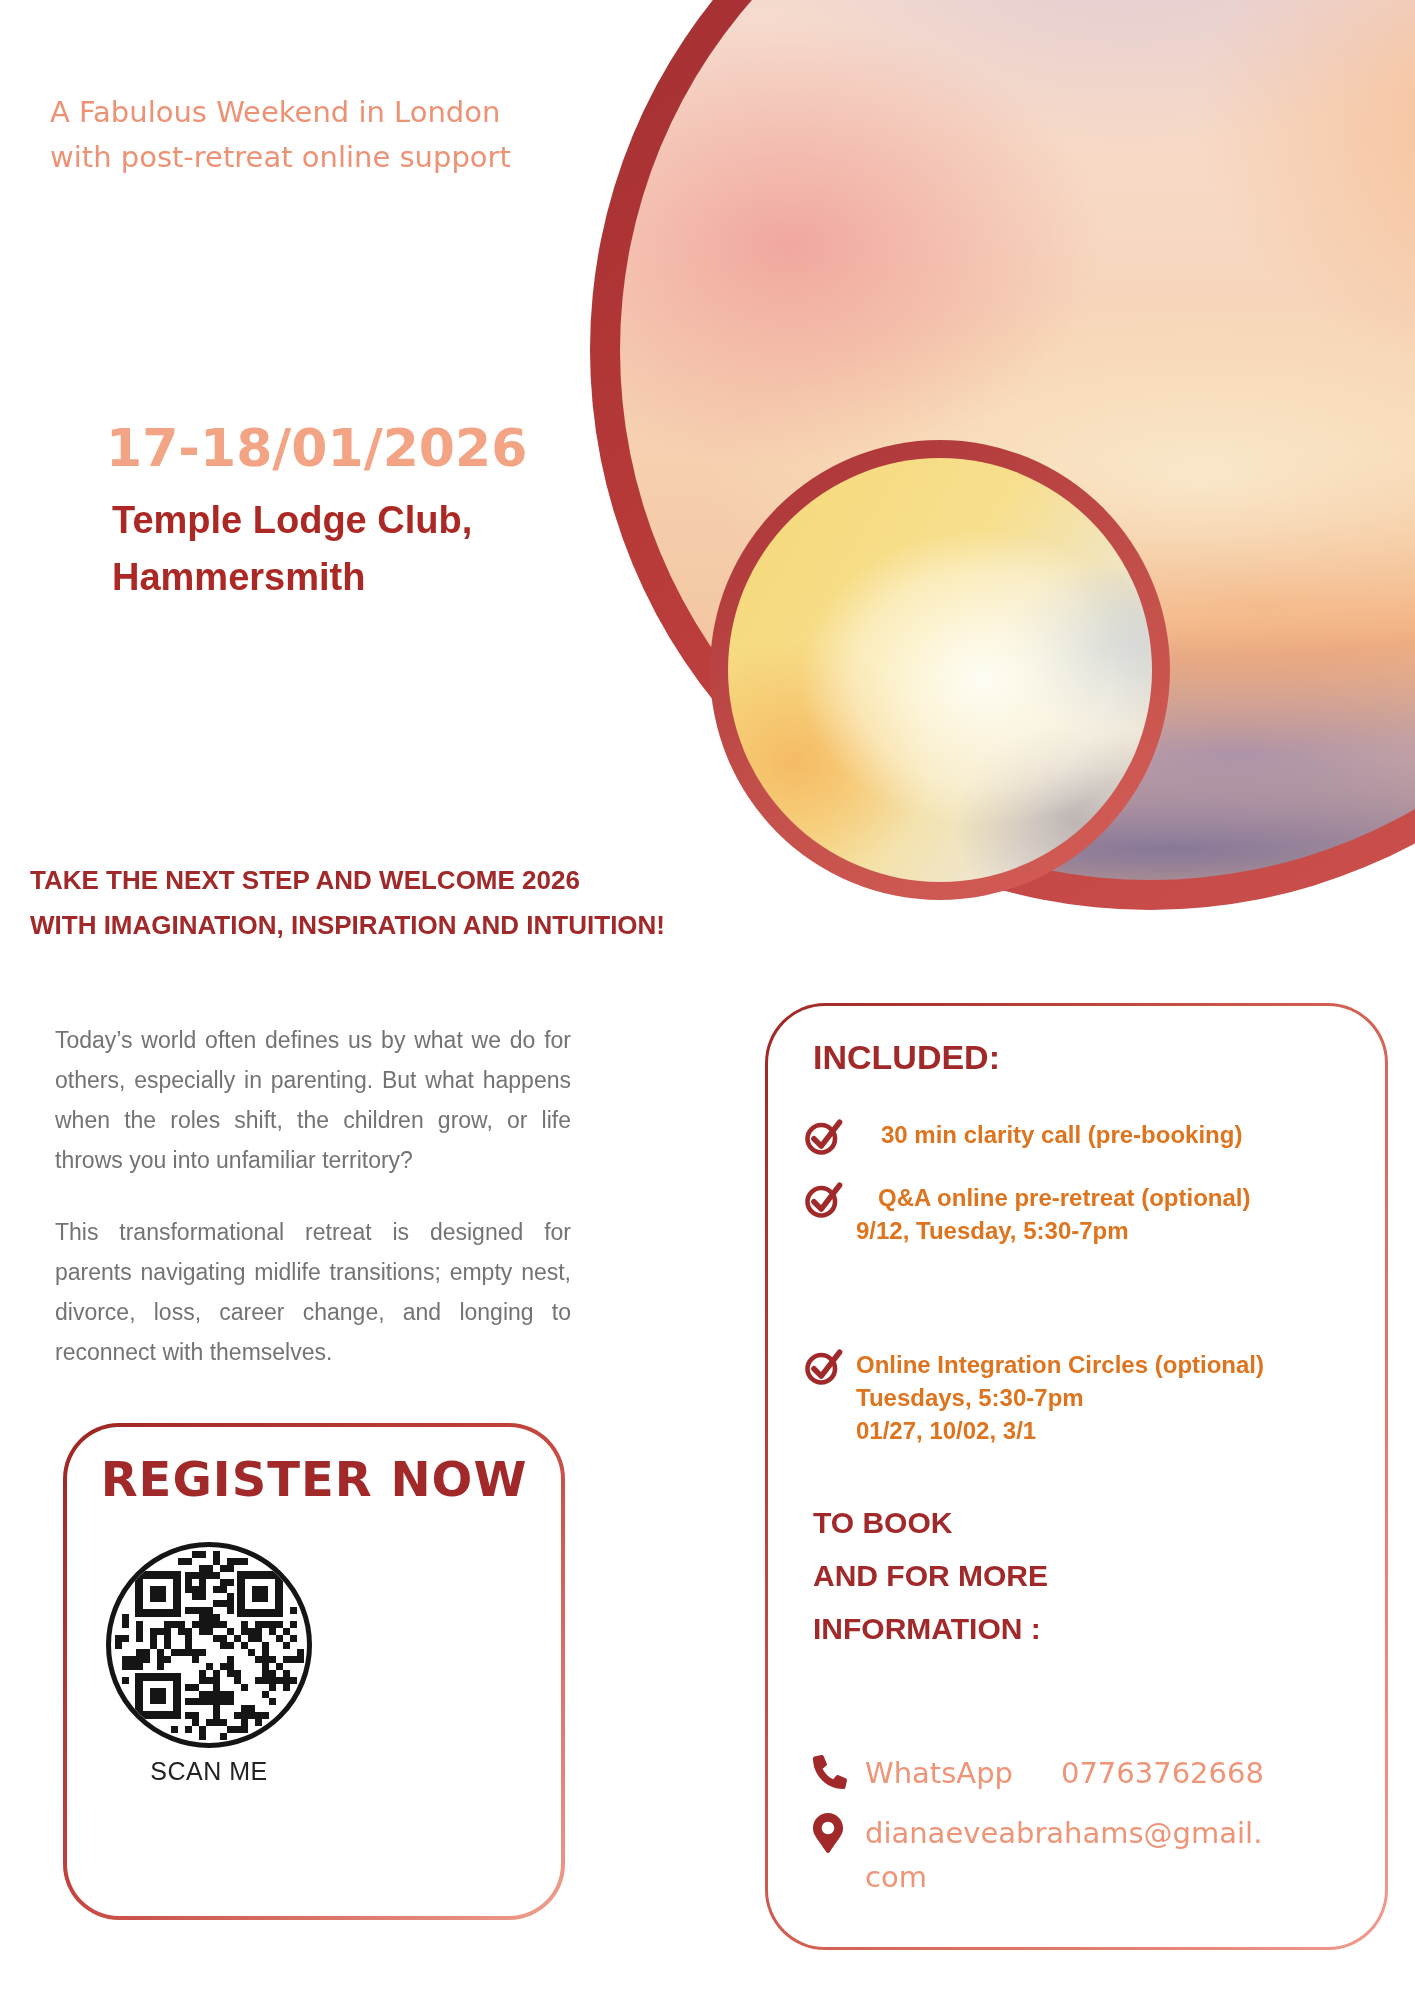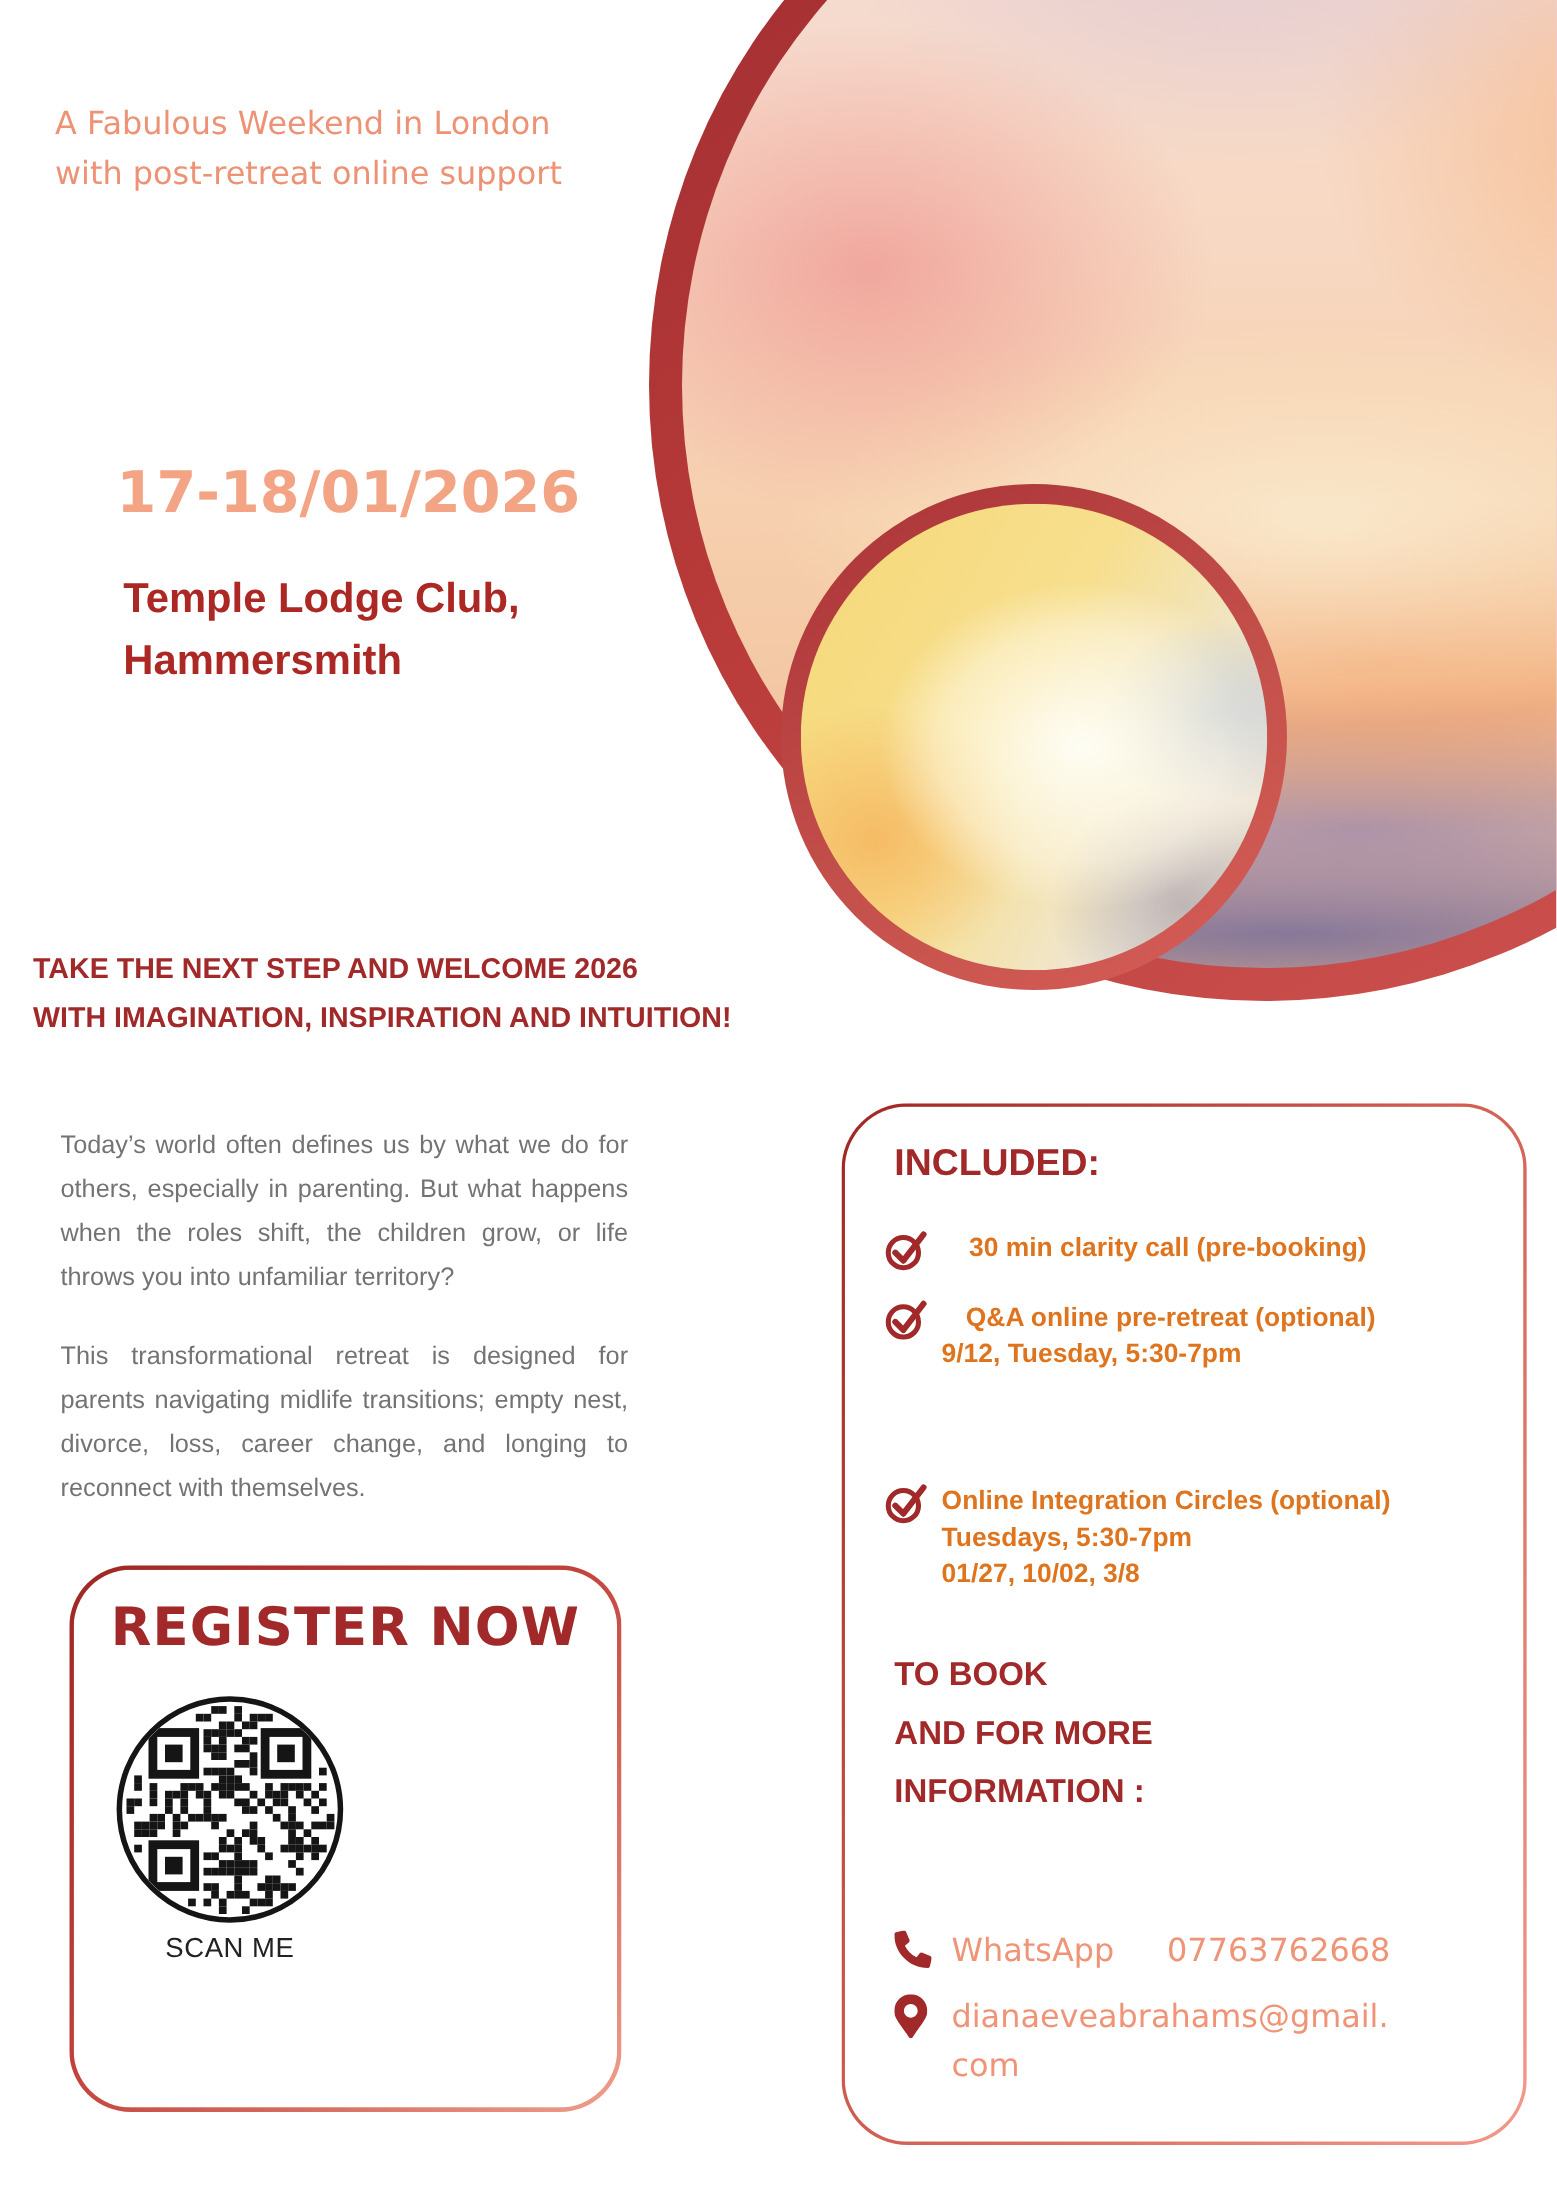--- a/index.html
+++ b/index.html
@@ -28,21 +28,21 @@
       radial-gradient(40% 34% at 82% 86%, rgba(120,110,130,.40), transparent 72%),
       radial-gradient(45% 40% at 16% 72%, rgba(245,158,70,.55), transparent 72%),
       linear-gradient(120deg,#f6d878 0%,#f7df8e 45%,#efe7d8 78%,#e8e2d4 100%);}
 
   
   .abs{position:absolute;z-index:3;}
   .subtitle{left:50px;top:90px;font-family:"DejaVu Sans",sans-serif;font-size:29px;line-height:45px;color:#ED9275;}
   .title{left:48px;top:208px;font-family:"DejaVu Sans",sans-serif;font-weight:bold;font-size:52px;
          line-height:59px;color:#A1292A;letter-spacing:.5px;}
   .date{left:106px;top:418px;font-family:"DejaVu Sans",sans-serif;font-weight:bold;font-size:52px;color:#F2A485;}
-  .venue{left:112px;top:516px;font-weight:bold;font-size:38px;line-height:57px;color:#AC2824;}
+  .venue{left:112px;top:492px;font-weight:bold;font-size:38px;line-height:57px;color:#AC2824;}
   .tagline{left:30px;top:858px;font-weight:bold;font-size:26px;line-height:45px;color:#A1292A;}
   .para{left:55px;width:516px;font-size:23px;line-height:40px;color:#737373;text-align:justify;}
   .para1{top:1020px;} .para2{top:1212px;}
 
   
   .register-box{left:63px;top:1423px;width:502px;height:497px;border-radius:56px;
     border:4px solid transparent;box-sizing:border-box;
     background:linear-gradient(#fff,#fff) padding-box,
                linear-gradient(135deg,#9e2723 0%,#c0403a 45%,#ef9f8d 100%) border-box;}
   .register-title{position:absolute;left:0;right:0;top:24px;text-align:center;
@@ -350,21 +350,21 @@
     <div class="inc-item i4">
       <span class="check">
         <svg viewBox="0 0 48 48" width="44" height="44">
             <circle cx="21" cy="27" r="15" fill="none" stroke="#A1292A" stroke-width="5"></circle>
             <path d="M13 27 l8 8 L41 9" fill="none" stroke="#A1292A" stroke-width="6" stroke-linecap="round" stroke-linejoin="round"></path>
           </svg>
       </span>
       <div class="inc-text">
         <div>Online Integration Circles (optional)</div>
         <div>Tuesdays, 5:30-7pm</div>
-        <div>01/27, 10/02, 3/8</div>
+        <div>01/27, 10/02, 3/1</div>
       </div>
     </div>
 
     <div class="book">
       <div>TO BOOK</div>
       <div>AND FOR MORE</div>
       <div>INFORMATION :</div>
     </div>
 
     <div class="contact-row row-wa">

